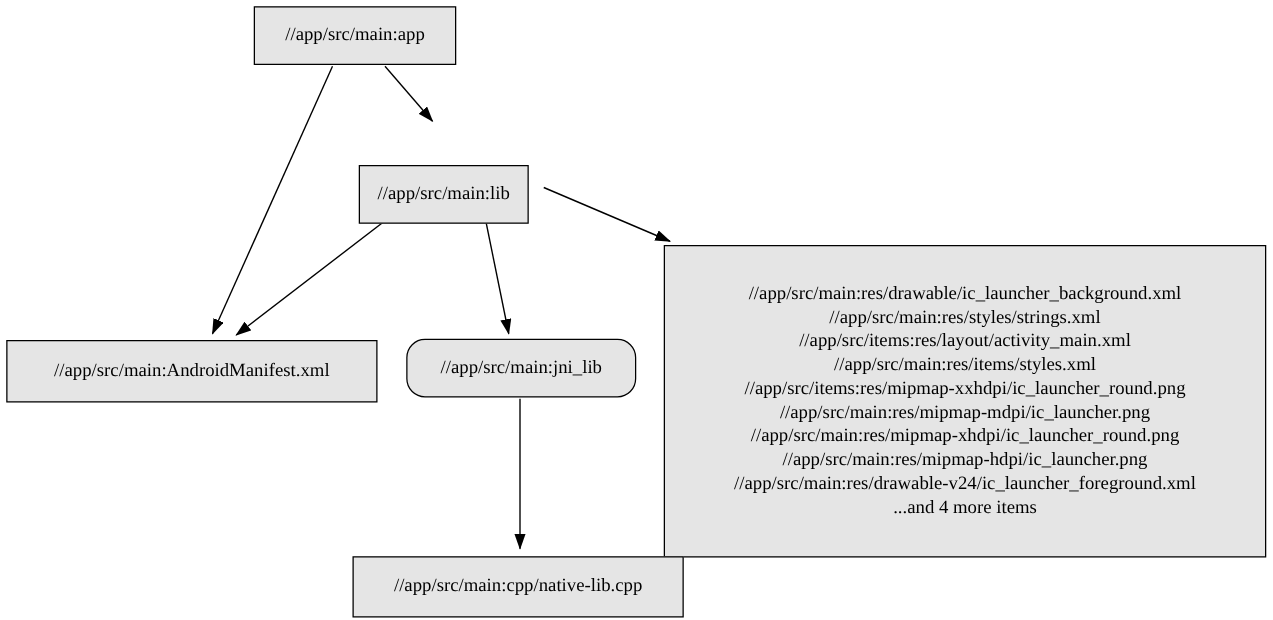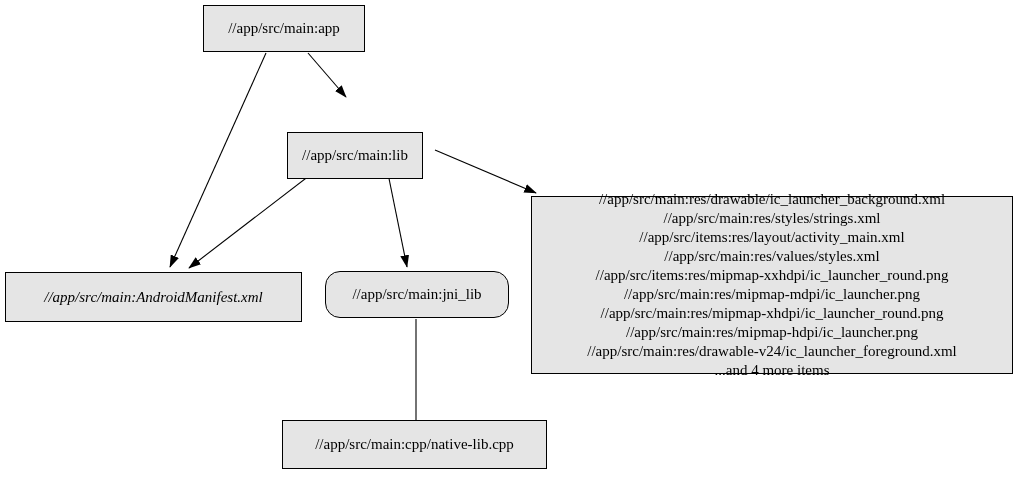--- a/index.html
+++ b/index.html
@@ -36,24 +36,24 @@
     white-space: nowrap;
     text-align: center;
   }
   .node.multiline {
     flex-direction: column;
     line-height: 19px;
     padding: 3px 6px;
   }
   #node-app        { left: 203px; top: 5px;   width: 162px; height: 47px; }
   #node-lib        { left: 287px; top: 101px; width: 136px; height: 47px; margin-top: 31px; }
-  #node-manifest   { left: 5px;   top: 272px; width: 297px; height: 50px; font-style: italic; }
+  #node-manifest   { left: 5px;   top: 272px; width: 297px; height: 50px; }
   #node-jni-lib    { left: 325px; top: 271px; width: 184px; height: 47px; border-radius: 15px; }
-  #node-resources  { left: 531px; top: 196px; width: 482px; height: 178px; }
-  #node-native-lib { left: 282px; top: 420px; width: 265px; height: 49px; }
+  #node-resources  { left: 531px; top: 196px; width: 482px; height: 250px; }
+  #node-native-lib { left: 282px; top: 445px; width: 265px; height: 49px; }
 </style>
 </head>
 <body>
 
 <div id="canvas">
 
   <svg id="edge-layer" width="1018" height="496" viewBox="0 0 1018 496" xmlns="http://www.w3.org/2000/svg">
     <defs>
       <marker id="arrow" viewBox="0 0 10 7" refX="9.3" refY="3.5" markerWidth="11.5" markerHeight="8.2" orient="auto">
         <path d="M0,0 L10,3.5 L0,7 Z" fill="#000000"></path>
@@ -80,21 +80,21 @@
   </div>
 
   <div class="node" id="node-jni-lib">
     <span>//app/src/main:jni_lib</span>
   </div>
 
   <div class="node multiline" id="node-resources">
     <div>//app/src/main:res/drawable/ic_launcher_background.xml</div>
     <div>//app/src/main:res/styles/strings.xml</div>
     <div>//app/src/items:res/layout/activity_main.xml</div>
-    <div>//app/src/main:res/values/styles.xml</div>
+    <div>//app/src/main:res/items/styles.xml</div>
     <div>//app/src/items:res/mipmap-xxhdpi/ic_launcher_round.png</div>
     <div>//app/src/main:res/mipmap-mdpi/ic_launcher.png</div>
     <div>//app/src/main:res/mipmap-xhdpi/ic_launcher_round.png</div>
     <div>//app/src/main:res/mipmap-hdpi/ic_launcher.png</div>
     <div>//app/src/main:res/drawable-v24/ic_launcher_foreground.xml</div>
     <div>...and 4 more items</div>
   </div>
 
   <div class="node" id="node-native-lib">
     <span>//app/src/main:cpp/native-lib.cpp</span>

